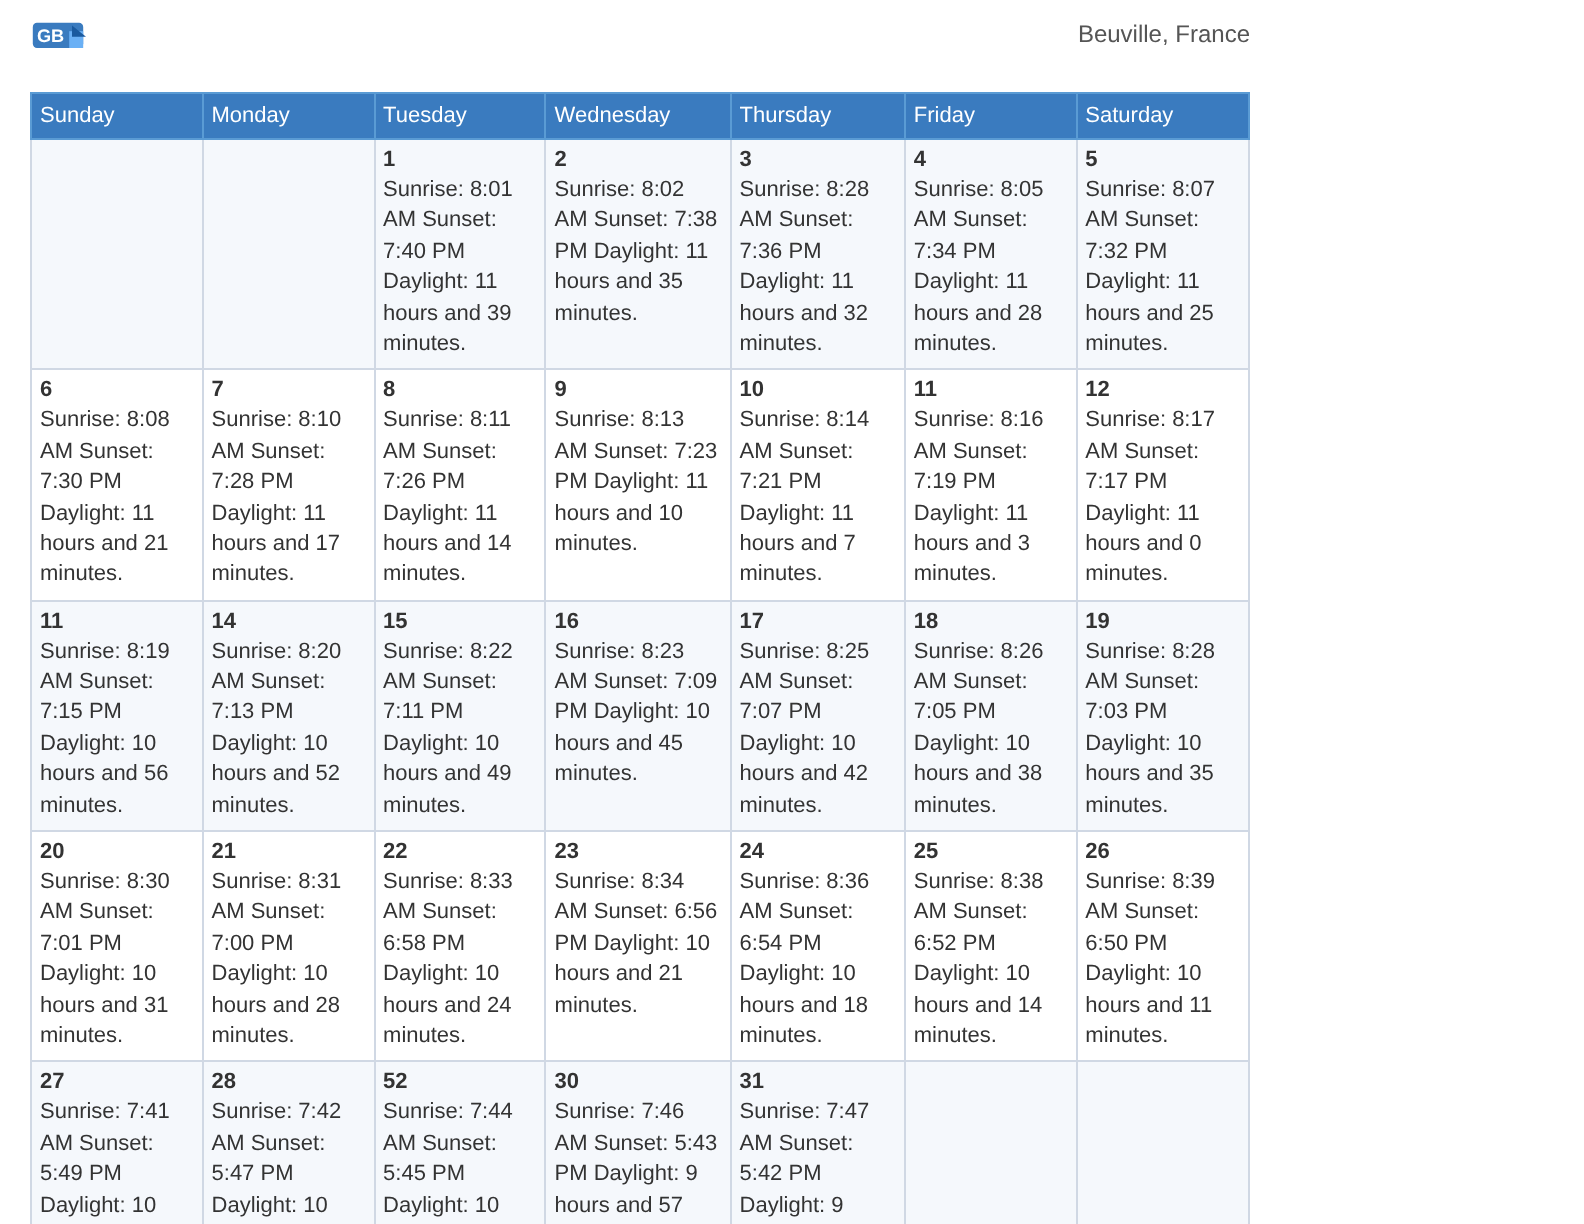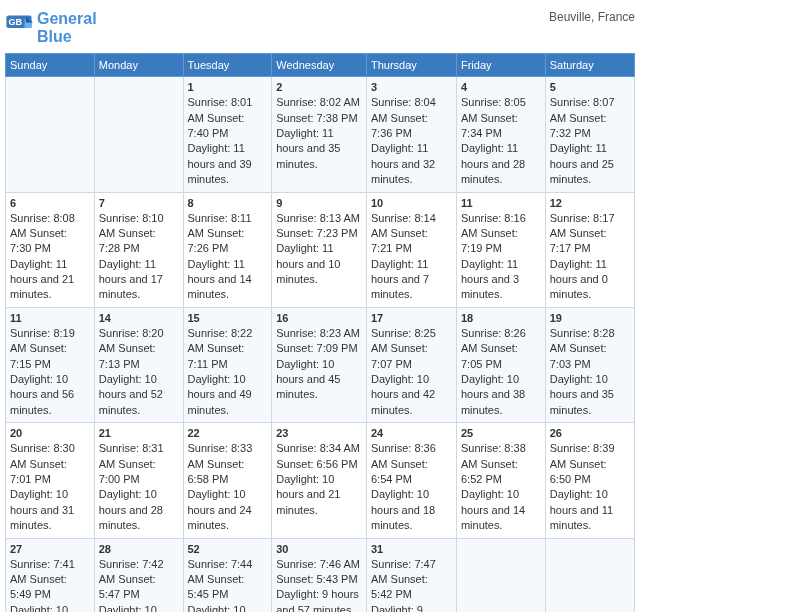--- a/index.html
+++ b/index.html
@@ -7,21 +7,21 @@
       font-family: Arial, sans-serif;
       background: #fff;
       width: 792px;
       height: 612px;
       overflow: hidden;
     }
     .page {
       width: 640px;
       height: 612px;
       background: #fff;
-      padding: 10px 5px;
+      padding: 10px 15px;
     }
     .header {
       display: flex;
       justify-content: space-between;
       align-items: flex-start;
       margin-bottom: 8px;
     }
     .logo {
       display: flex;
       align-items: center;
@@ -104,24 +104,20 @@
 
 <div class="page">
   <div class="header">
     <div class="logo">
       <svg class="logo-icon" viewBox="0 0 40 40">
         <rect x="2" y="2" width="36" height="18" rx="3" fill="#3a7bbf"></rect>
         <text x="5" y="16" font-size="13" font-weight="bold" fill="white" font-family="Arial">GB</text>
         <polygon points="28,8 38,8 38,20 28,20" fill="#6ab0f5"></polygon>
         <polygon points="30,4 40,12 30,12" fill="#1a5a9f"></polygon>
       </svg>
-      <div class="logo-text">
-        <div><span>General</span></div>
-        <div><span style="color:#4a90d9">Blue</span></div>
-      </div>
     </div>
     <div class="title-block">
       <div class="location">Beuville, France</div>
     </div>
   </div>
 
   <table class="calendar">
     <thead>
       <tr>
       <th>Sunday</th>
@@ -144,21 +140,21 @@
 Daylight: 11 hours and 39 minutes.</div>
           </td>
           <td>
             <span class="day-num">2</span>
             <div class="day-info">Sunrise: 8:02 AM
 Sunset: 7:38 PM
 Daylight: 11 hours and 35 minutes.</div>
           </td>
           <td>
             <span class="day-num">3</span>
-            <div class="day-info">Sunrise: 8:04 AM
+            <div class="day-info">Sunrise: 8:28 AM
 Sunset: 7:36 PM
 Daylight: 11 hours and 32 minutes.</div>
           </td>
           <td>
             <span class="day-num">4</span>
             <div class="day-info">Sunrise: 8:05 AM
 Sunset: 7:34 PM
 Daylight: 11 hours and 28 minutes.</div>
           </td>
           <td>

